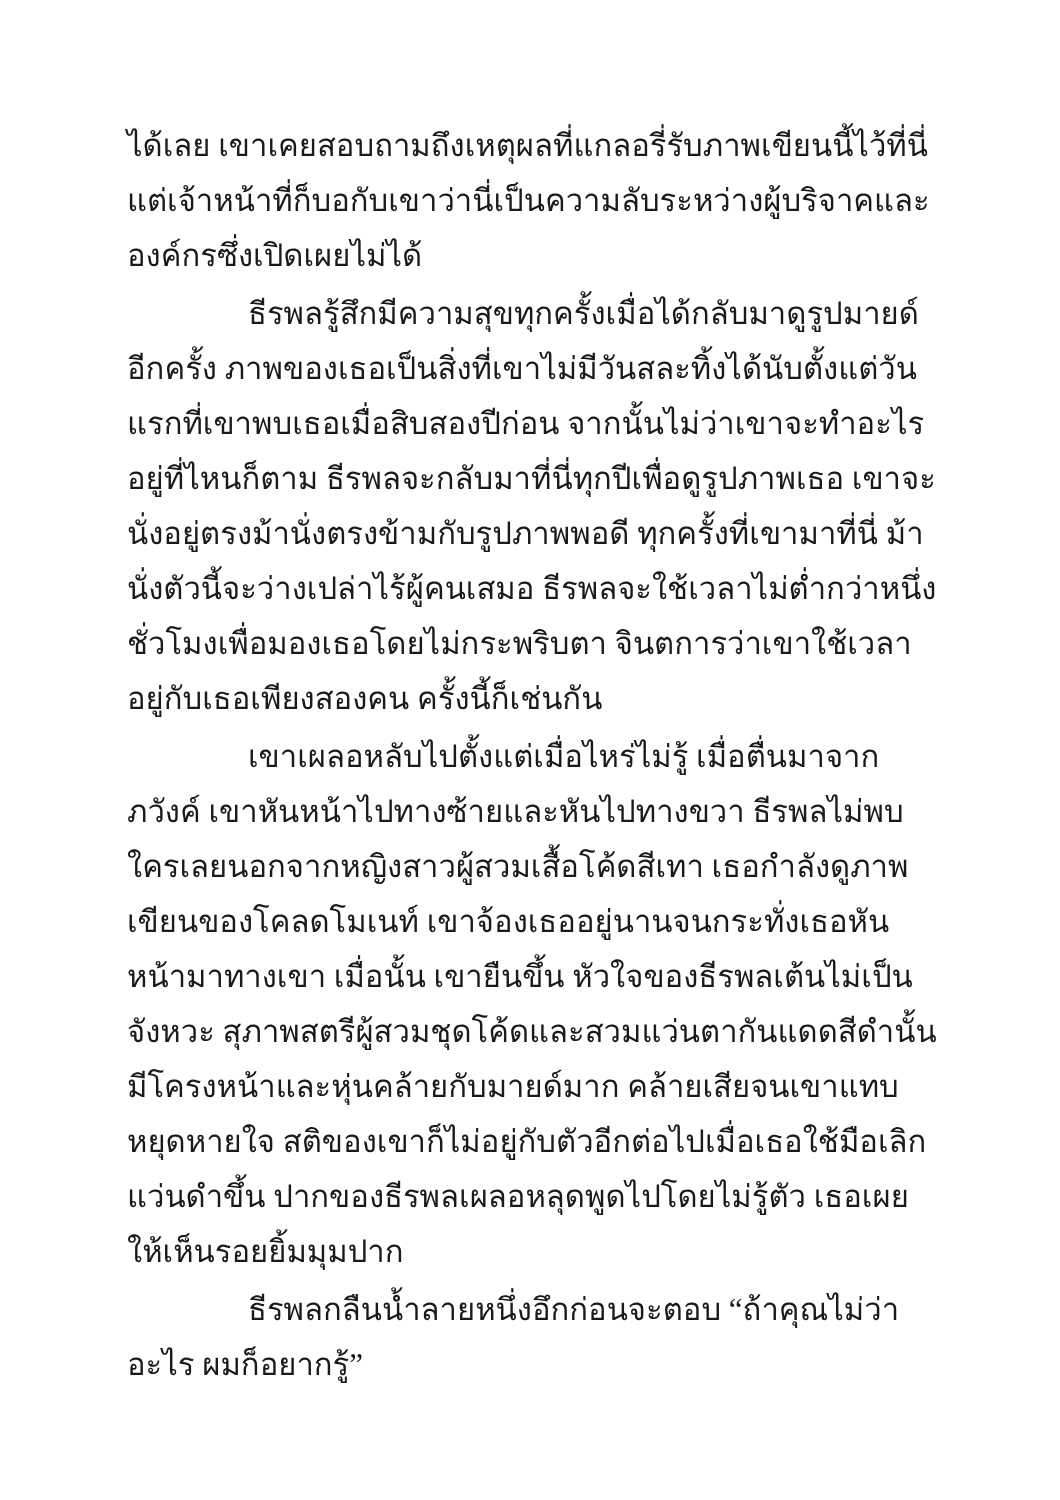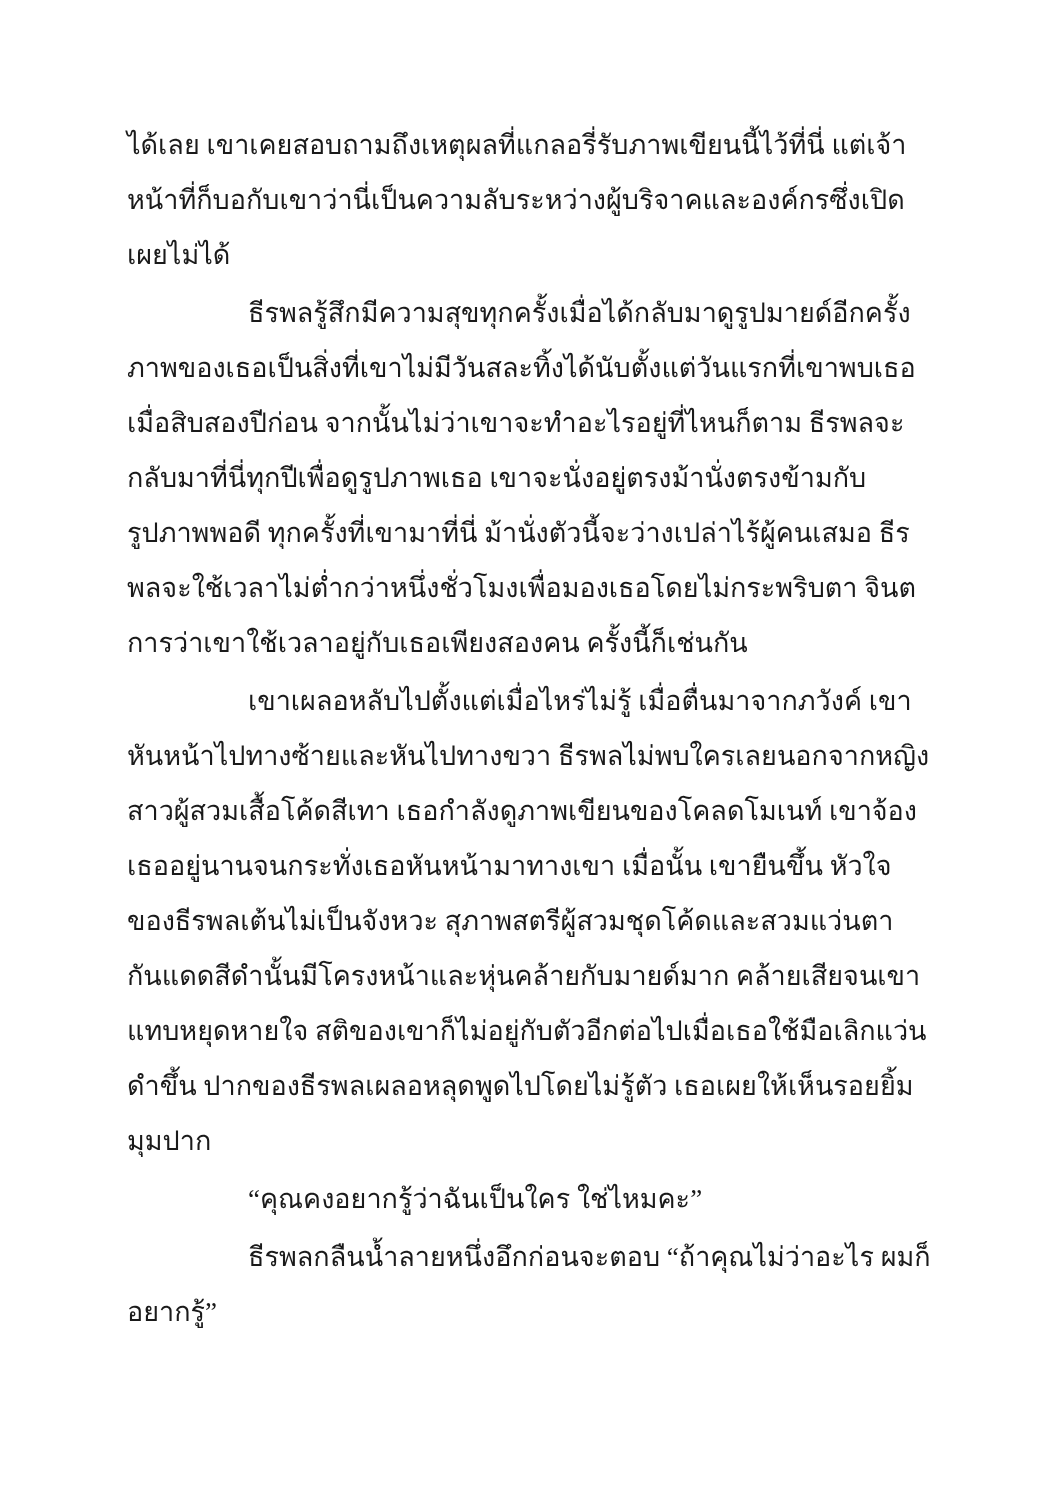--- a/index.html
+++ b/index.html
@@ -19,21 +19,21 @@
   }
   .doc-body {
     position: absolute;
     left: 127px;
     top: 118px;
     width: 812px;
   }
   .doc-body p {
     margin: 0 0 3px 0;
     padding: 0;
-    font-size: 27px;
+    font-size: 31px;
     line-height: 55px;
     text-align: left;
     word-break: normal;
     overflow-wrap: break-word;
     color: inherit;
   }
   .doc-body p.indent {
     text-indent: 121px;
   }
 </style>
@@ -43,18 +43,17 @@
 <div class="page" style="background: rgb(255, 255, 255); color: rgb(26, 26, 26);">
   <div class="doc-body">
 
       <p>ได้เลย เขาเคยสอบถามถึงเหตุผลที่แกลอรี่รับภาพเขียนนี้ไว้ที่นี่ แต่เจ้าหน้าที่ก็บอกับเขาว่านี่เป็นความลับระหว่างผู้บริจาคและองค์กรซึ่งเปิดเผยไม่ได้</p>
 
       <p class="indent">ธีรพลรู้สึกมีความสุขทุกครั้งเมื่อได้กลับมาดูรูปมายด์อีกครั้ง ภาพของเธอเป็นสิ่งที่เขาไม่มีวันสละทิ้งได้นับตั้งแต่วันแรกที่เขาพบเธอเมื่อสิบสองปีก่อน จากนั้นไม่ว่าเขาจะทำอะไรอยู่ที่ไหนก็ตาม ธีรพลจะกลับมาที่นี่ทุกปีเพื่อดูรูปภาพเธอ เขาจะนั่งอยู่ตรงม้านั่งตรงข้ามกับรูปภาพพอดี ทุกครั้งที่เขามาที่นี่ ม้านั่งตัวนี้จะว่างเปล่าไร้ผู้คนเสมอ ธีรพลจะใช้เวลาไม่ต่ำกว่าหนึ่งชั่วโมงเพื่อมองเธอโดยไม่กระพริบตา จินตการว่าเขาใช้เวลาอยู่กับเธอเพียงสองคน ครั้งนี้ก็เช่นกัน</p>
 
       <p class="indent">เขาเผลอหลับไปตั้งแต่เมื่อไหร่ไม่รู้ เมื่อตื่นมาจากภวังค์ เขาหันหน้าไปทางซ้ายและหันไปทางขวา ธีรพลไม่พบใครเลยนอกจากหญิงสาวผู้สวมเสื้อโค้ดสีเทา เธอกำลังดูภาพเขียนของโคลดโมเนท์ เขาจ้องเธออยู่นานจนกระทั่งเธอหันหน้ามาทางเขา เมื่อนั้น เขายืนขึ้น หัวใจของธีรพลเต้นไม่เป็นจังหวะ สุภาพสตรีผู้สวมชุดโค้ดและสวมแว่นตากันแดดสีดำนั้นมีโครงหน้าและหุ่นคล้ายกับมายด์มาก คล้ายเสียจนเขาแทบหยุดหายใจ สติของเขาก็ไม่อยู่กับตัวอีกต่อไปเมื่อเธอใช้มือเลิกแว่นดำขึ้น ปากของธีรพลเผลอหลุดพูดไปโดยไม่รู้ตัว เธอเผยให้เห็นรอยยิ้มมุมปาก</p>
 
 
-      <p class="indent">“คุณคงอยากรู้ว่าฉันเป็นใคร ใช่ไหมคะ”</p>
 
       <p class="indent">ธีรพลกลืนน้ำลายหนึ่งอึกก่อนจะตอบ “ถ้าคุณไม่ว่าอะไร ผมก็อยากรู้”</p>
 
     </div>
 </div>
 
 </body></html>

